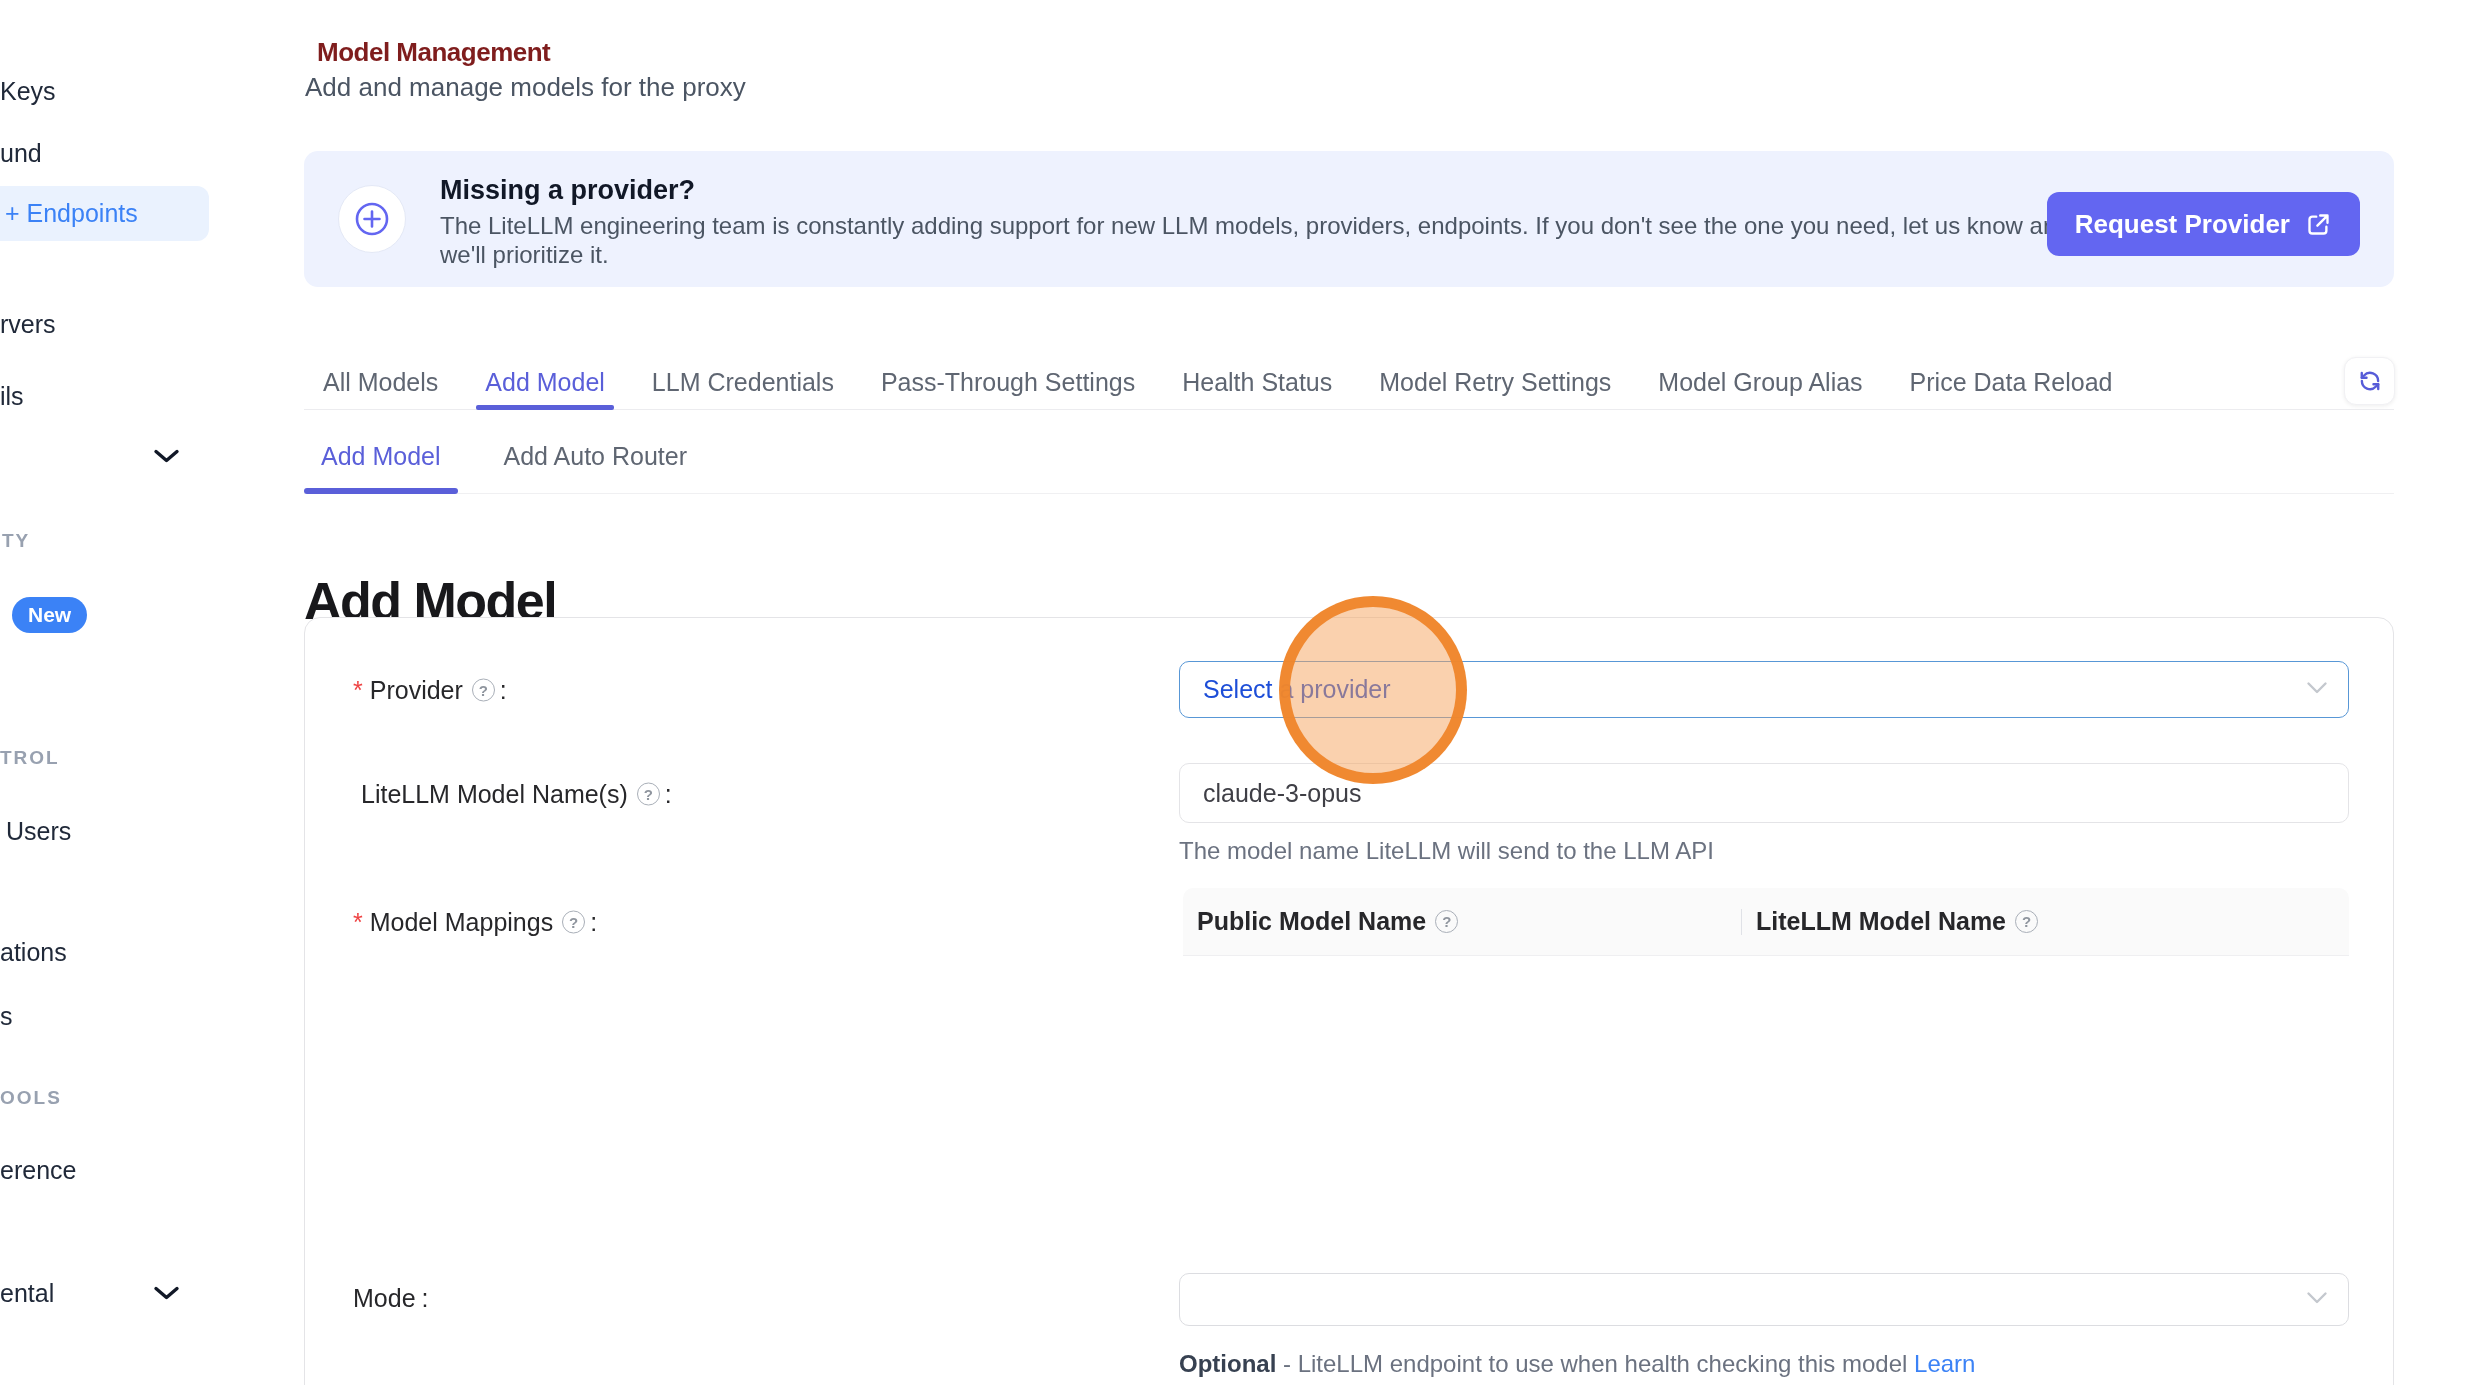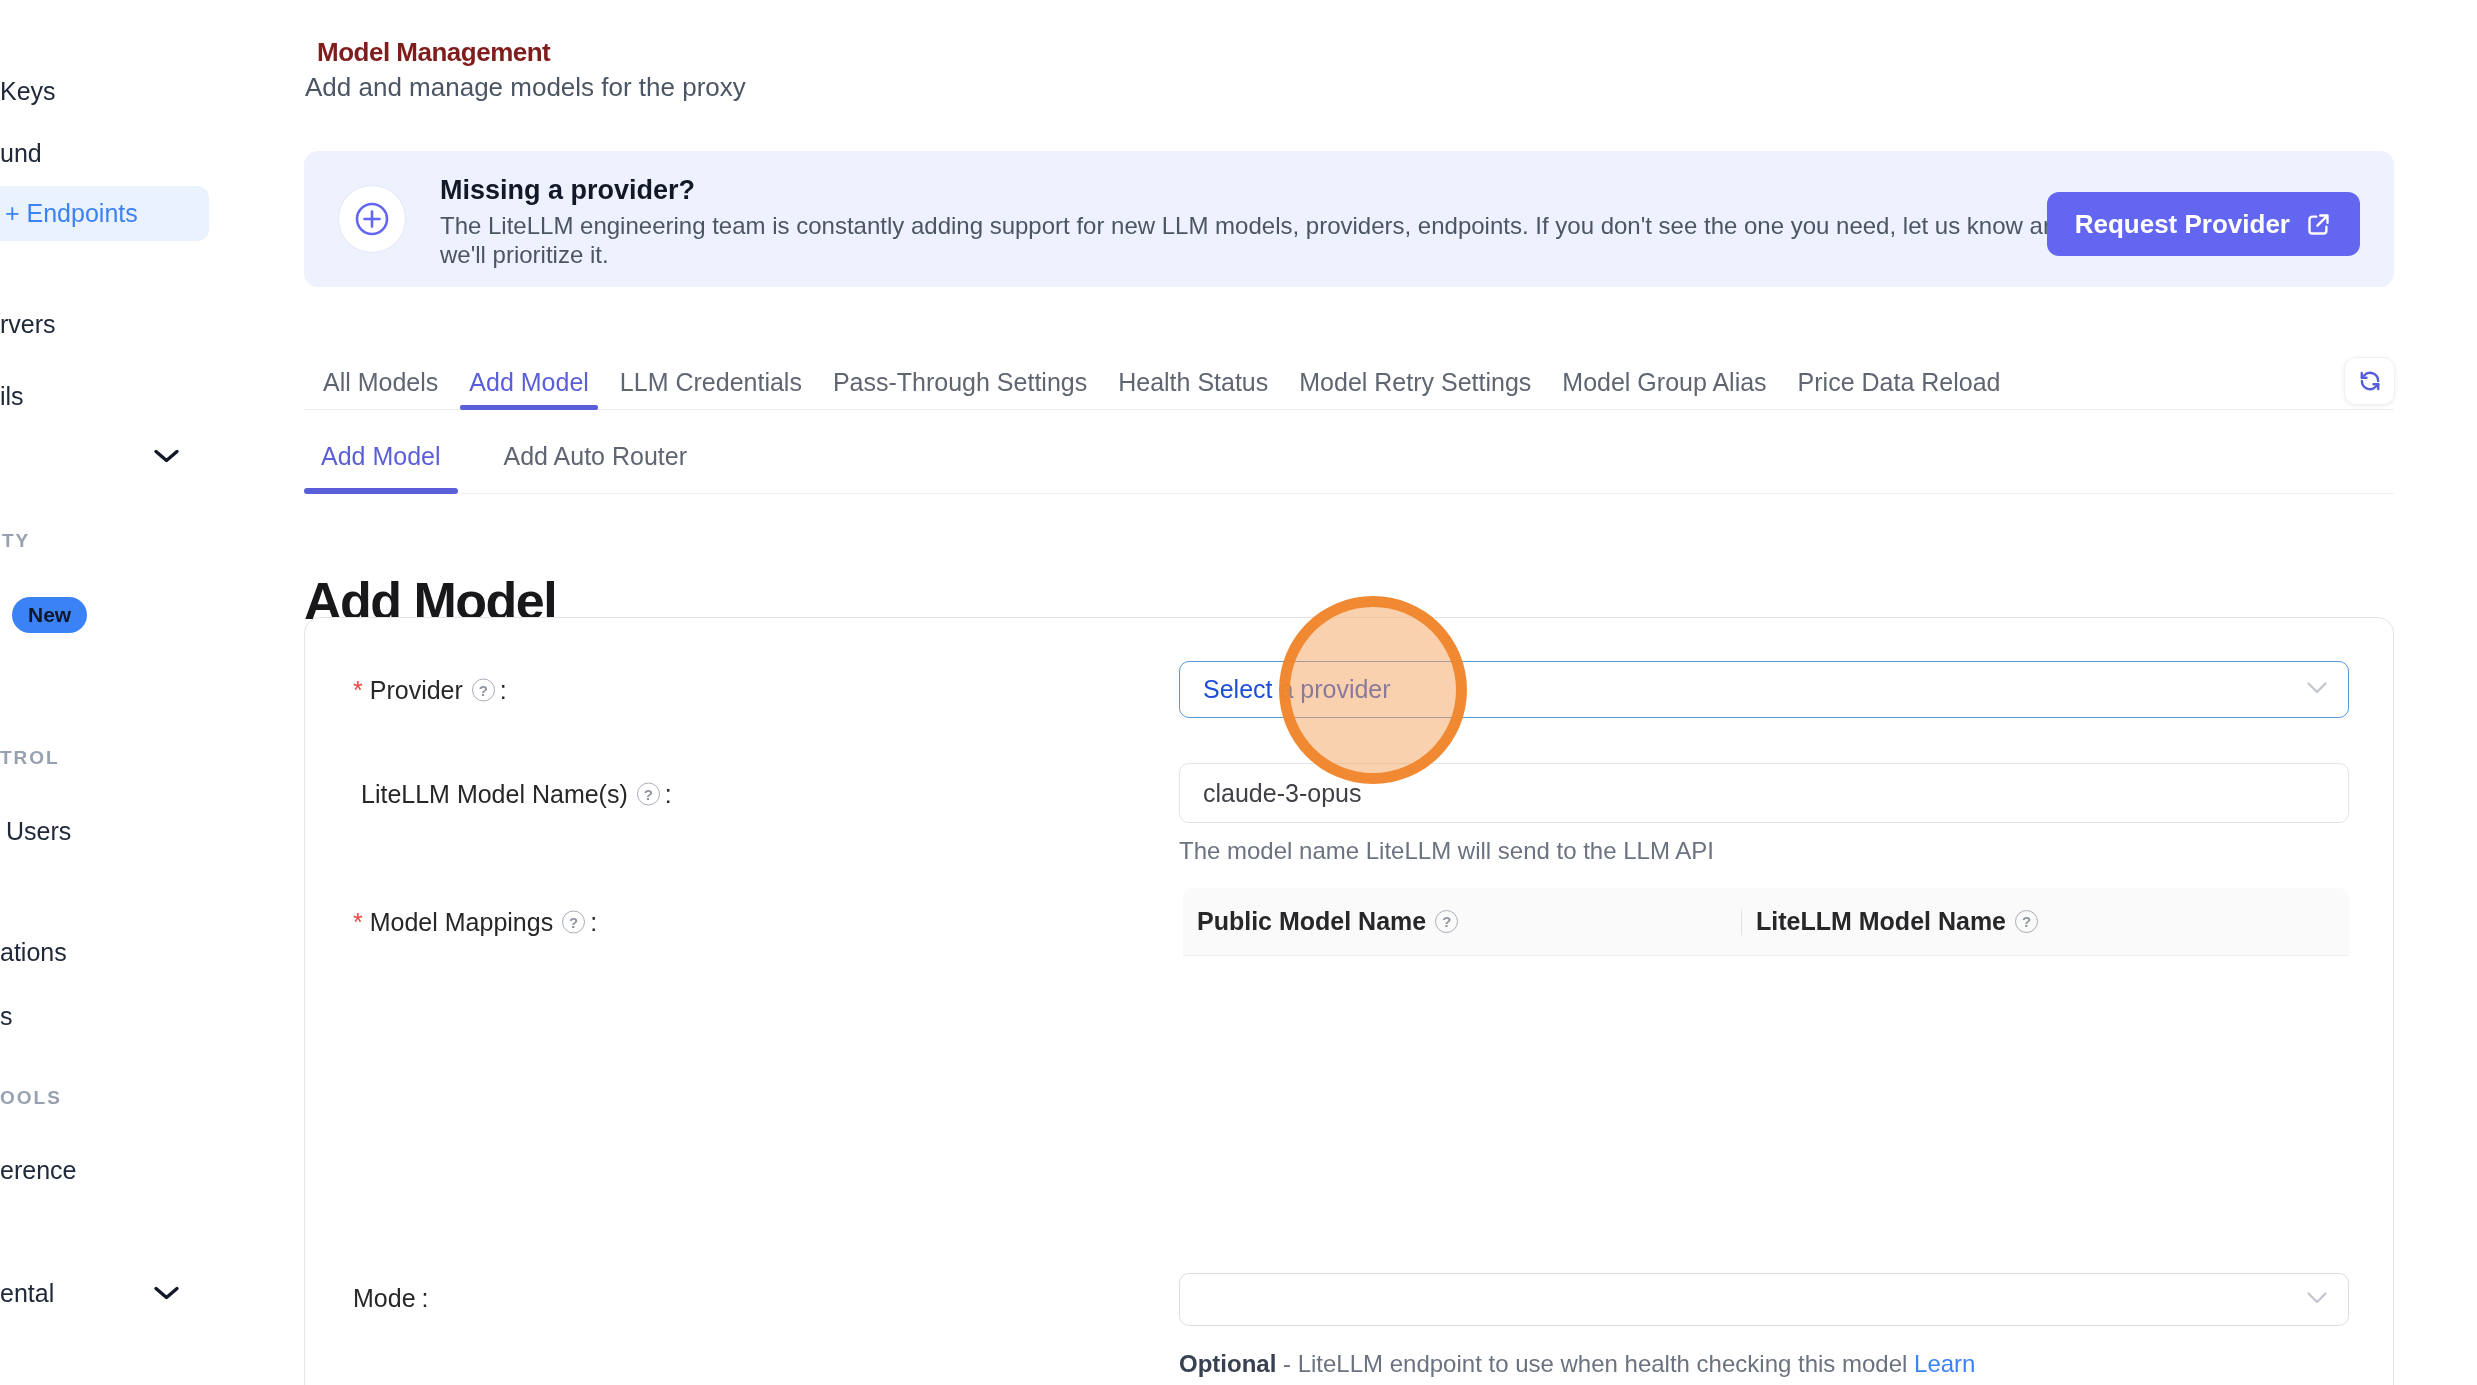--- a/index.html
+++ b/index.html
@@ -8,37 +8,37 @@
     font-family:"Liberation Sans",sans-serif;color:#1F2937;
     -webkit-font-smoothing:antialiased;
   }
   
   .sidebar{position:absolute;left:0;top:0;width:240px;height:1385px;background:#fff;}
   .sfrag{position:absolute;transform:translateY(-50%);white-space:nowrap;font-size:25px;font-weight:500;color:#202939;}
   .ssection{font-size:19px;font-weight:700;color:#98A1B0;letter-spacing:2px;}
   .sactive-pill{position:absolute;left:-14px;top:186px;width:223px;height:55px;background:#EAF2FE;border-radius:12px;}
   .sactive-text{color:#3B82F6;}
   .snew{position:absolute;left:12px;top:597px;height:36px;padding:0 16px;background:#3B82F6;border-radius:18px;
-        color:#0f172a;font-size:21px;font-weight:600;display:inline-flex;align-items:center;}
+        color:#ffffff;font-size:21px;font-weight:600;display:inline-flex;align-items:center;}
   .schev{position:absolute;left:153px;width:27px;height:16px;transform:translateY(-50%);}
   
   .page-title{position:absolute;left:317px;top:20px;font-size:26px;font-weight:700;color:#7f1d1d;letter-spacing:-.5px;}
   .page-subtitle{position:absolute;left:305px;top:72px;font-size:26px;color:#4B5563;}
   
   .banner{position:absolute;left:304px;top:151px;width:2090px;height:136px;background:#EEF2FE;border-radius:14px;}
   .banner-icon{position:absolute;left:34px;top:34px;width:66px;height:66px;background:#fff;border:1px solid #E4E9F6;
                border-radius:50%;display:flex;align-items:center;justify-content:center;}
   .banner-title{position:absolute;left:136px;top:24px;font-size:27px;font-weight:700;color:#111827;}
   .banner-body{position:absolute;left:136px;top:60px;font-size:24px;color:#4B5563;line-height:29px;white-space:nowrap;}
   .request-btn{position:absolute;right:34px;top:41px;height:64px;padding:0 28px;background:#6366F1;border:none;
                border-radius:12px;color:#fff;font-size:26px;font-weight:600;display:inline-flex;align-items:center;gap:15px;
                font-family:"Liberation Sans",sans-serif;cursor:pointer;}
   
   .tabs{position:absolute;left:304px;top:355px;width:2090px;height:55px;border-bottom:1px solid #ECECEF;
-        display:flex;gap:25px;padding-left:16px;box-sizing:border-box;align-items:center;}
+        display:flex;gap:41px;padding-left:16px;box-sizing:border-box;align-items:center;}
   .tab{font-size:25px;color:#5F6672;padding:0 3px;height:100%;display:flex;align-items:center;position:relative;cursor:pointer;white-space:nowrap;}
   .tab.active{color:#5A5FD9;}
   .tab.active::after{content:"";position:absolute;left:-6px;right:-6px;bottom:-1px;height:5px;background:#5A5FD9;border-radius:2px;}
   .refresh-btn{position:absolute;left:2344px;top:357px;width:49px;height:46px;background:#fff;border:1px solid #F1F1F4;
                border-radius:12px;box-shadow:0 1px 4px rgba(0,0,0,.07);display:flex;align-items:center;justify-content:center;cursor:pointer;}
   
   .subtabs{position:absolute;left:304px;top:410px;width:2090px;height:84px;border-bottom:1px solid #F0F0F2;
            display:flex;box-sizing:border-box;align-items:center;padding-top:10px;}
   .subtab{height:100%;display:flex;align-items:center;padding:0 17px;font-size:25px;color:#5F6672;position:relative;cursor:pointer;margin-right:29px;white-space:nowrap;}
   .subtab.active{color:#5A5FD9;}

